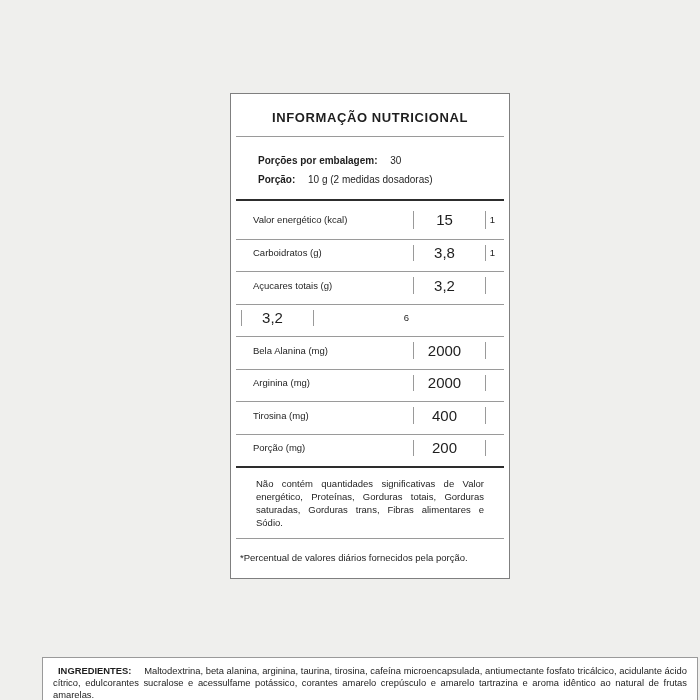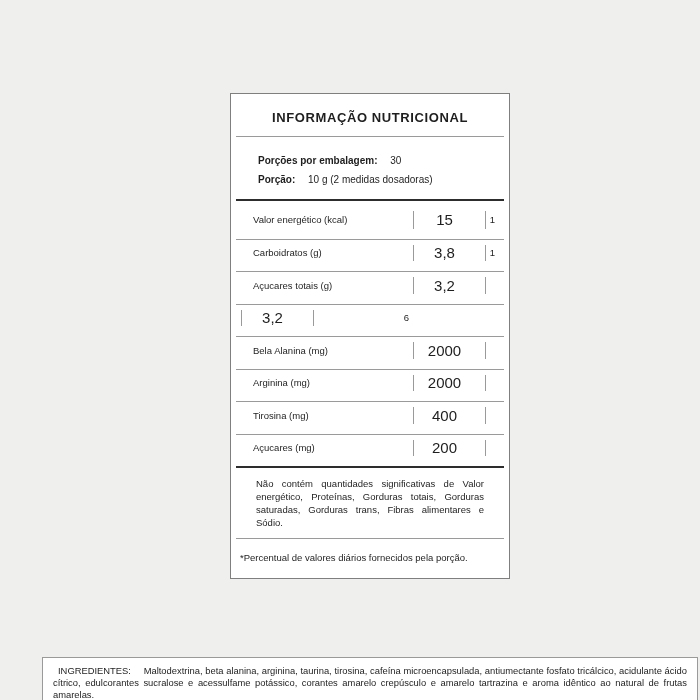--- a/index.html
+++ b/index.html
@@ -67,21 +67,21 @@
 
   
   .ing {
     position:absolute; left:22px; top:637px; width:656px;
     background:#ffffff;
     border:1px solid #9a9a9a;
     padding:7px 10px 8px 10px;
     font-size:9.4px; line-height:12px;
     text-align:justify;
   }
-  .ing b { font-weight:normal; }
+  .ing b { font-weight:bold; }
   .ing .gluten { display:block; font-weight:bold; }
 </style>
 </head>
 <body>
 
 <div class="canvas">
 
   <div class="nt">
 
     <div class="nt-title">INFORMAÇÃO NUTRICIONAL</div>
@@ -126,21 +126,21 @@
       <div class="nt-cell-label">Arginina (mg)</div>
       <div class="nt-cell-amt">2000</div>
       <div class="nt-cell-dv"></div>
     </div>
     <div class="nt-row">
       <div class="nt-cell-label">Tirosina (mg)</div>
       <div class="nt-cell-amt">400</div>
       <div class="nt-cell-dv"></div>
     </div>
     <div class="nt-row">
-      <div class="nt-cell-label">Açucares (mg)</div>
+      <div class="nt-cell-label">Porção (mg)</div>
       <div class="nt-cell-amt">200</div>
       <div class="nt-cell-dv"></div>
     </div>
 
     <div class="nt-note">Não contém quantidades significativas de Valor energético, Proteínas, Gorduras totais, Gorduras saturadas, Gorduras trans, Fibras alimentares e Sódio.</div>
 
     <div class="nt-foot">*Percentual de valores diários fornecidos pela porção.</div>
 
   </div>
 

